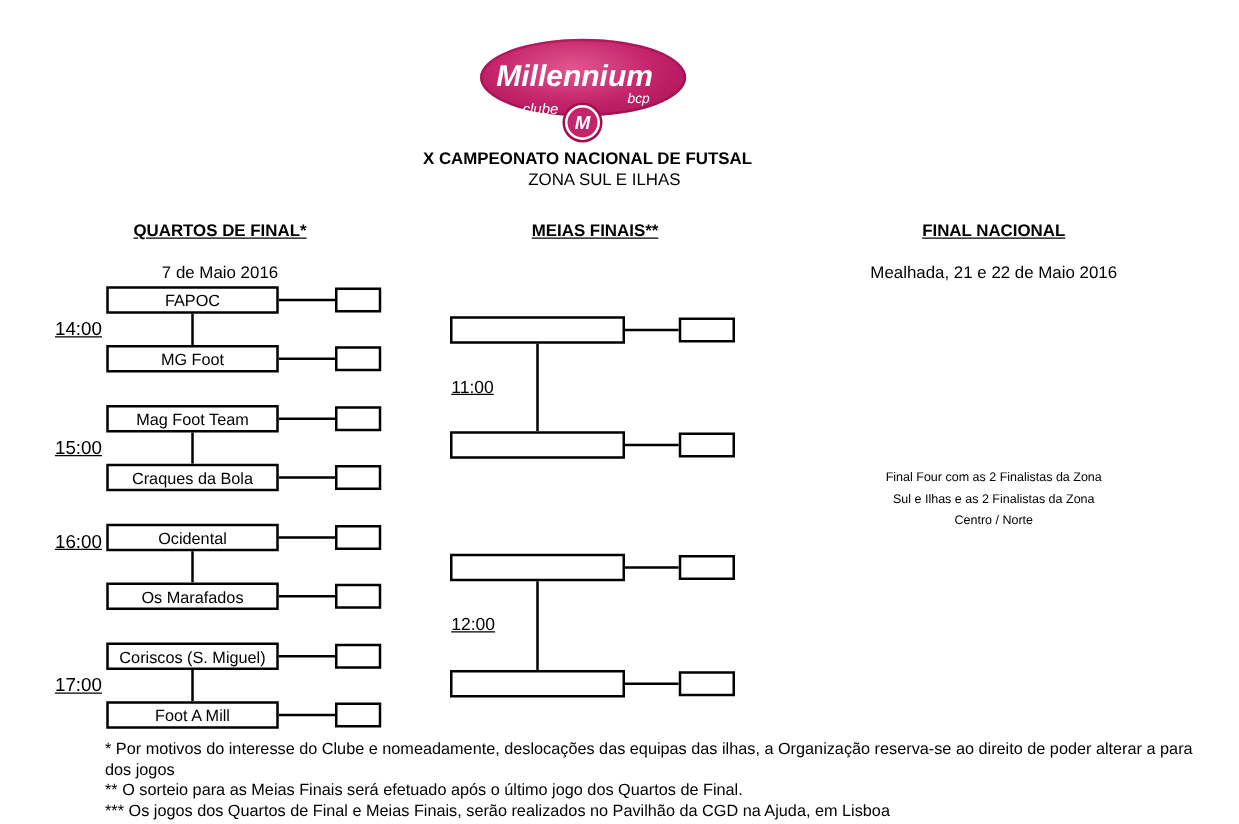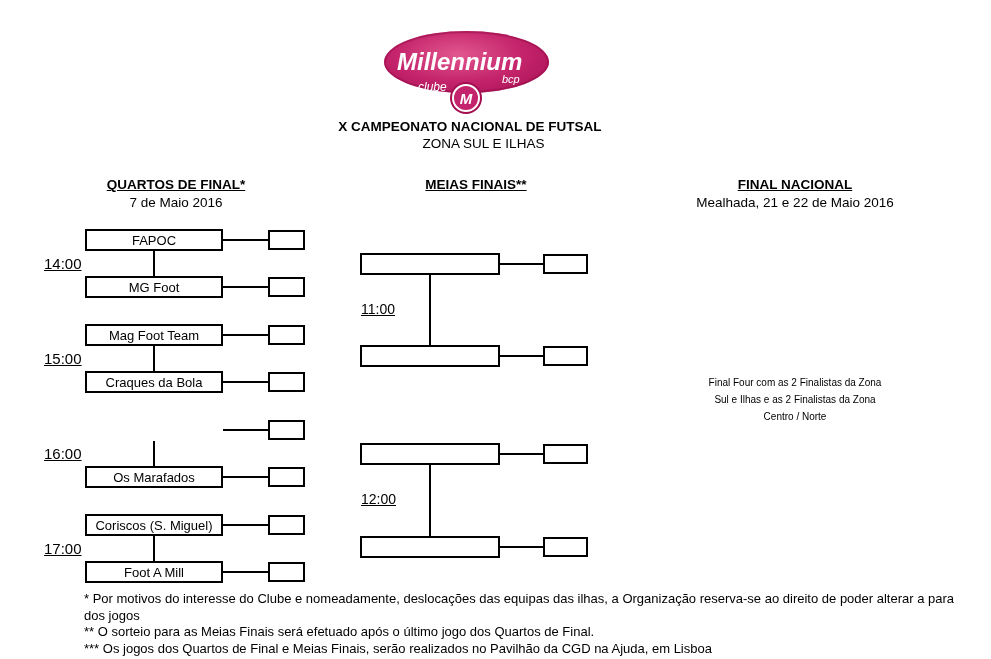--- a/index.html
+++ b/index.html
@@ -19,21 +19,21 @@
     background:#c4246b; border:2px solid #fff; box-shadow:0 0 0 2px #a30e51;
     color:#fff; font-weight:bold; font-style:italic; font-size:15px;
     display:flex; align-items:center; justify-content:center; }
 
   
   .title    { position:absolute; left:0; top:119px; width:940px; text-align:center; font-weight:bold; font-size:13.5px; }
   .subtitle { position:absolute; left:0; top:136px; width:940px; text-align:center; font-size:13.5px;padding-left:27px; }
 
   .colhead { position:absolute; top:177px; text-align:center; font-size:13.5px; }
   .colhead .t { font-weight:bold; text-decoration:underline; }
-  .colhead .d { margin-top:3px; }
+  .colhead .d { margin-top:18px; }
   .colhead-q { left:76px;  width:200px; }
   .colhead-s { left:376px; width:200px; }
   .colhead-f { left:645px; width:300px; }
 
   
   .team-box  { position:absolute; left:85px; width:138px; height:22px; border:2px solid #000; background:#fff;
                display:flex; align-items:center; justify-content:center; font-size:13px; }
   .sf-box    { position:absolute; left:360px; width:140px; height:22px; border:2px solid #000; background:#fff; }
   .score-box { position:absolute; border:2px solid #000; background:#fff; }
   .q-score   { left:268px; width:37px; height:20px; }
@@ -90,21 +90,22 @@
 
   <div class="time" style="top:350px">15:00</div>
   <div class="team-box" style="top:324px">Mag Foot Team</div>
   <div class="hline q-hline" style="top:334px"></div>
   <div class="score-box q-score" style="top:325px"></div>
   <div class="vline q-vline" style="top:346px"></div>
   <div class="team-box" style="top:371px">Craques da Bola</div>
   <div class="hline q-hline" style="top:381px"></div>
   <div class="score-box q-score" style="top:372px"></div>
 
-  <div class="time" style="top:445px">16:00</div>
+  <div class="time" style="top:425px">16:00</div>
+  <div class="team-box" style="top:419px">Ocidental</div>
   <div class="hline q-hline" style="top:429px"></div>
   <div class="score-box q-score" style="top:420px"></div>
   <div class="vline q-vline" style="top:441px"></div>
   <div class="team-box" style="top:466px">Os Marafados</div>
   <div class="hline q-hline" style="top:476px"></div>
   <div class="score-box q-score" style="top:467px"></div>
 
   <div class="time" style="top:540px">17:00</div>
   <div class="team-box" style="top:514px">Coriscos (S. Miguel)</div>
   <div class="hline q-hline" style="top:524px"></div>

